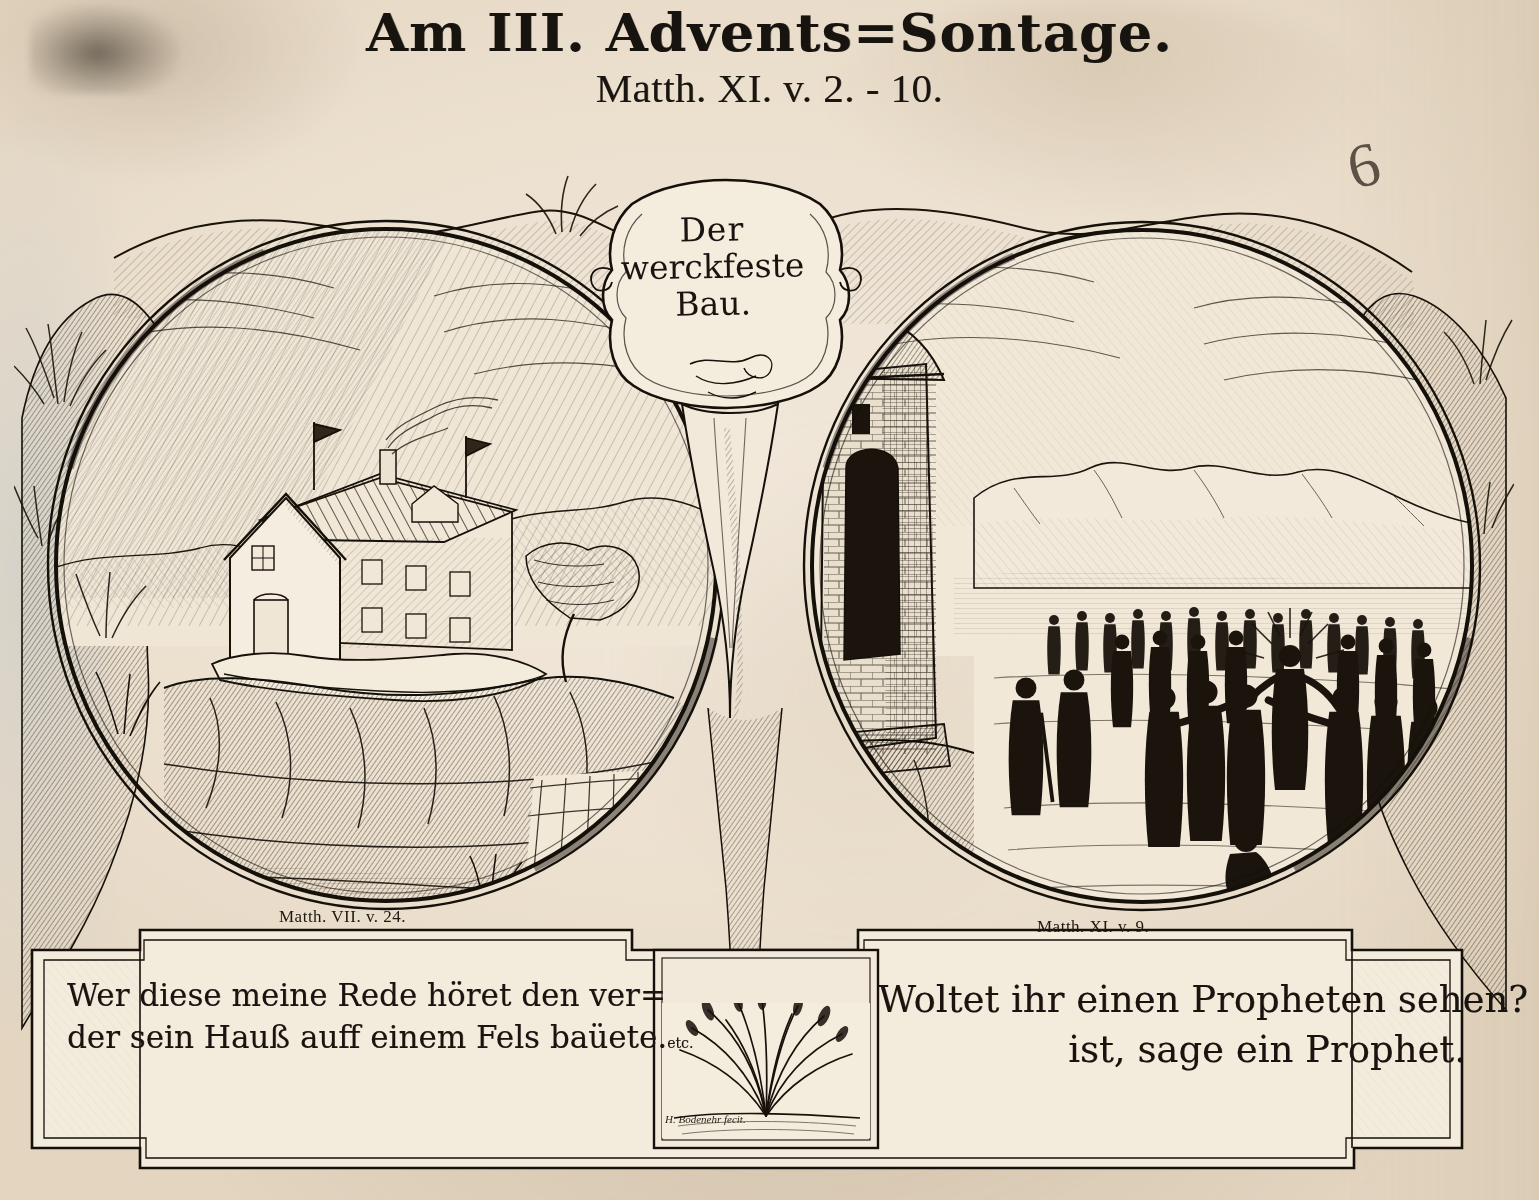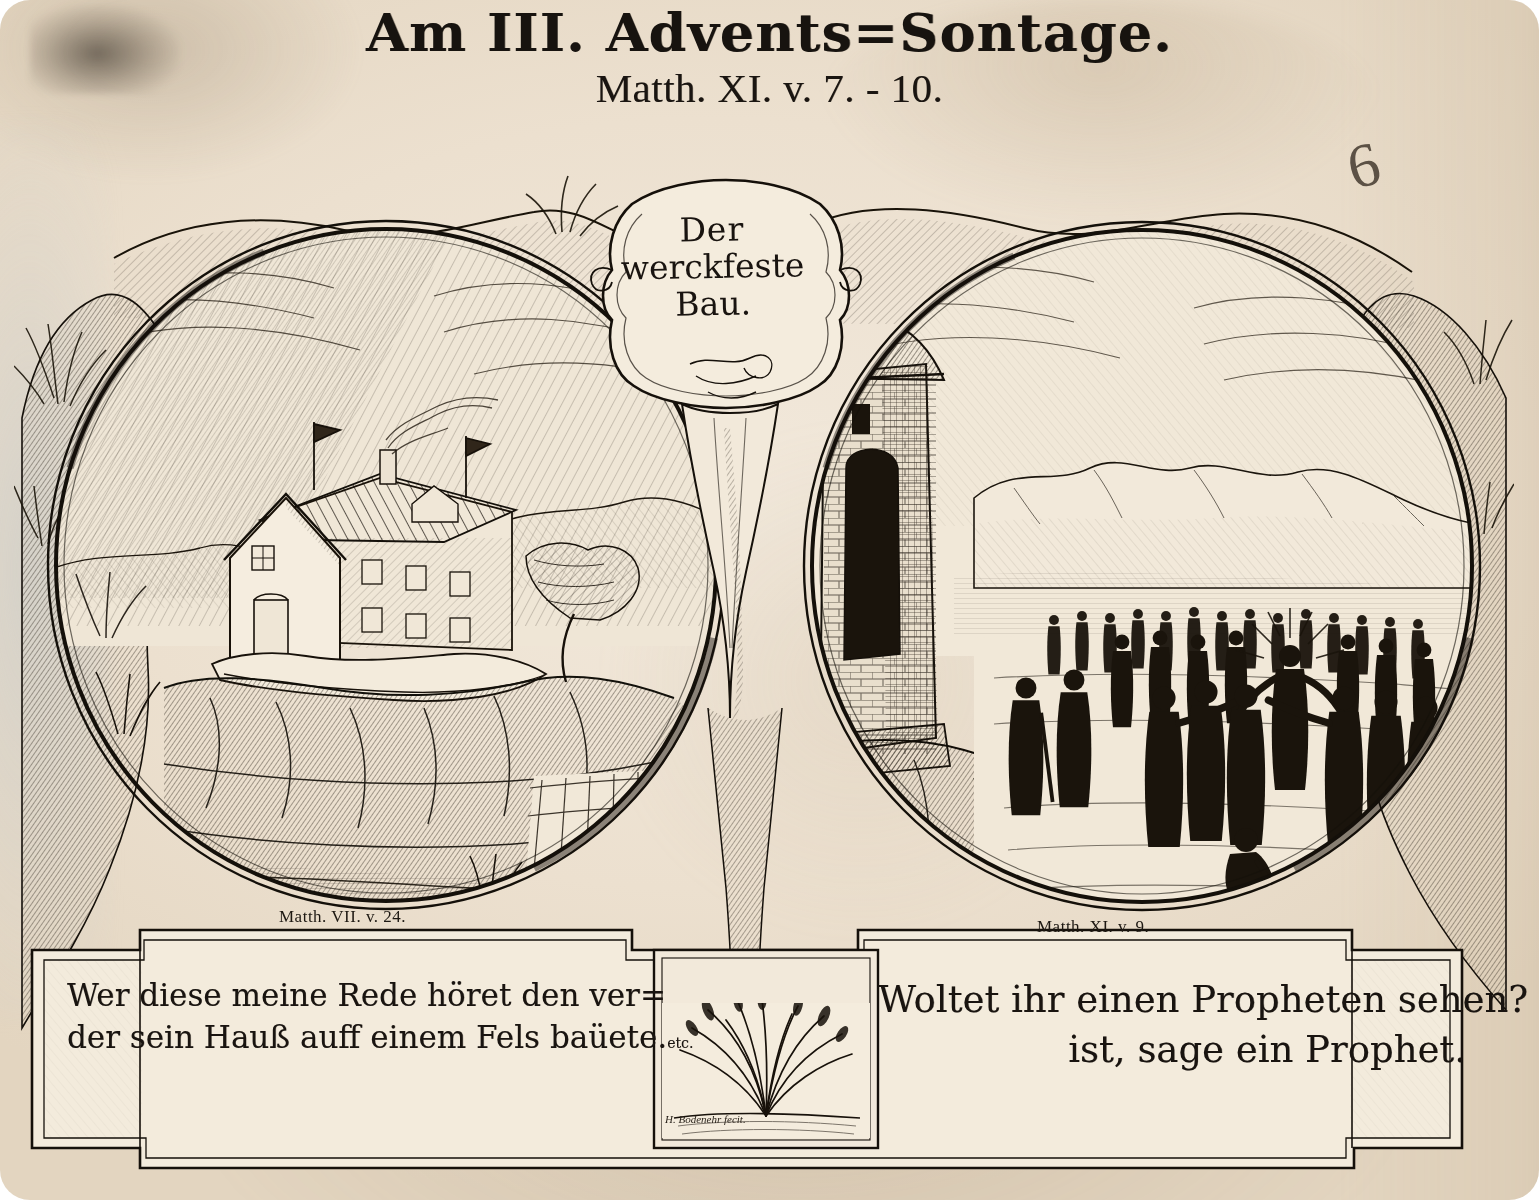--- a/index.html
+++ b/index.html
@@ -15,21 +15,20 @@
   }
 
   
   #page {
     position: relative;
     width: 1539px;
     height: 1200px;
     background:
       radial-gradient(ellipse 1100px 700px at 46% 42%, #f2e9dc 0%, #ece0cf 55%, #e3d5c0 100%);
     overflow: hidden;
-    border-radius: 30px;
   }
   
   .stain {
     position: absolute;
     border-radius: 50%;
     pointer-events: none;
   }
   #stain-topleft {
     left: -60px; top: -80px; width: 420px; height: 260px;
     background: radial-gradient(ellipse at 50% 50%, rgba(120,100,75,0.22) 0%, rgba(150,130,100,0.10) 45%, rgba(0,0,0,0) 72%);
@@ -190,21 +189,21 @@
   <div class="stain" id="stain-topleft"></div>
   <div class="stain" id="stain-leftedge"></div>
   <div class="stain" id="stain-rightedge"></div>
   <div class="stain" id="stain-bottom"></div>
   <div class="stain" id="stain-center"></div>
   <div class="stain" id="stain-topmid"></div>
   <div id="ink-smudge"></div>
 
   <div id="title-block">
     <div id="title-main">Am III. Advents=Sontage.</div>
-    <div id="title-sub">Matth. XI. v. 7. - 10.</div>
+    <div id="title-sub">Matth. XI. v. 2. - 10.</div>
   </div>
 
   <div id="folio-mark">6</div>
 
   <div id="engraving">
   <svg width="1500" height="1020" viewBox="0 0 1500 1020" xmlns="http://www.w3.org/2000/svg">
     <defs>
 
       <pattern id="hatchRain" width="9" height="9" patternUnits="userSpaceOnUse" patternTransform="rotate(28)">
         <line x1="0" y1="0" x2="0" y2="9" stroke="#2b241b" stroke-width="0.9" opacity="0.55"></line>

